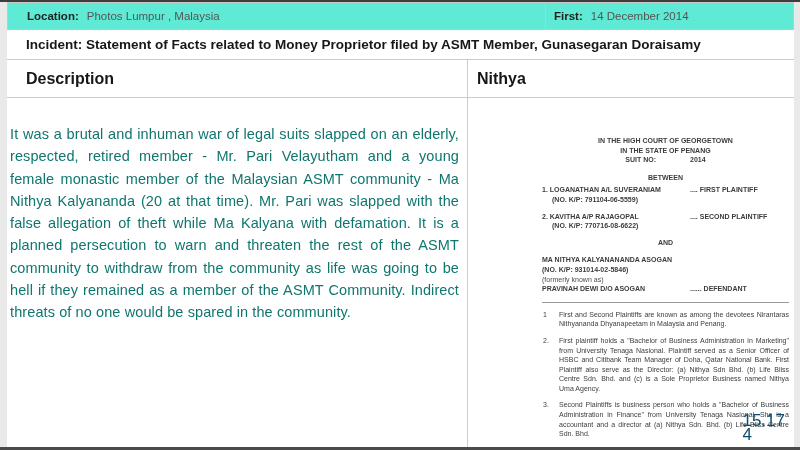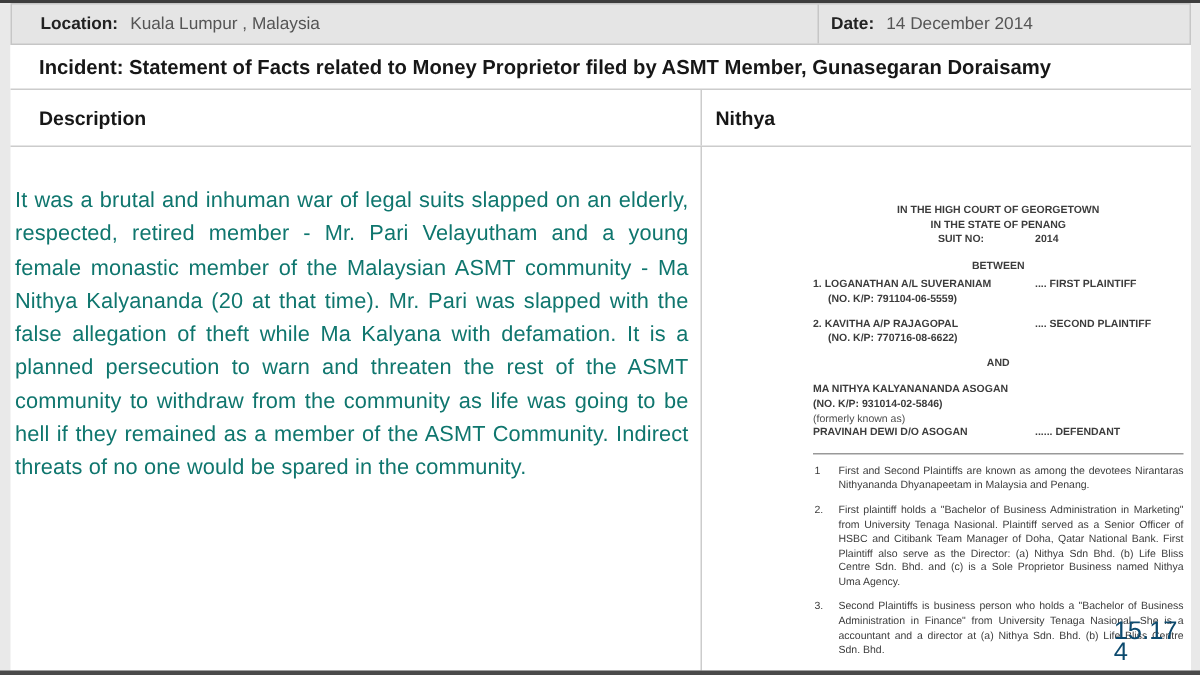--- a/index.html
+++ b/index.html
@@ -12,21 +12,21 @@
   .edge-top{position:absolute;top:0;left:0;right:0;height:2px;background:#3d3d3d;}
   .edge-bottom{position:absolute;bottom:0;left:0;right:0;height:3px;background:#4a4a4a;}
 
   .frame{
     position:absolute;top:2px;left:7px;right:6px;bottom:3px;
     background:#ffffff;display:flex;flex-direction:column;
   }
 
   
   .meta-bar{
-    height:26px;flex:none;background:#e5e5e5;
+    height:26px;flex:none;background:#5eead4;
     border:1px solid #c6c6c6;
     display:flex;align-items:center;
     font-size:11.5px;color:#555555;
   }
   .meta-cell{display:flex;align-items:center;height:100%;}
   .meta-cell.loc{flex:1;padding-left:19px;}
   .meta-cell.date{width:239px;flex:none;border-left:1px solid #c6c6c6;padding-left:8px;}
   .meta-lbl{font-weight:700;color:#222222;margin-right:8px;}
 
   
@@ -35,21 +35,21 @@
     border-bottom:1px solid #cccccc;
     padding-left:19px;
     font-weight:700;font-size:13.5px;color:#171717;
     background:#ffffff;
   }
 
   
   .table-header{
     height:37px;flex:none;display:flex;
     border-bottom:1px solid #cccccc;
-    font-weight:700;font-size:13px;color:#171717;
+    font-weight:700;font-size:16px;color:#171717;
   }
   .th-desc{width:461px;flex:none;border-right:1px solid #cccccc;display:flex;align-items:center;padding-left:19px;box-sizing:border-box;}
   .th-photos{flex:1;display:flex;align-items:center;padding-left:9px;}
 
   
   .content{flex:1;display:flex;min-height:0;}
   .cell-desc{width:461px;flex:none;border-right:1px solid #cccccc;box-sizing:border-box;padding:25px 8px 0 3px;}
   .desc-text{
     margin:0;font-size:14.5px;line-height:22.3px;color:#0f766e;
     text-align:justify;letter-spacing:0.1px;
@@ -86,24 +86,24 @@
 </head>
 <body>
 
 <div class="edge-top"></div>
 
 <div class="frame">
 
   <div class="meta-bar">
     <div class="meta-cell loc">
       <span class="meta-lbl">Location:</span>
-      <span class="meta-val">Kuala Lumpur , Malaysia</span>
+      <span class="meta-val">Photos Lumpur , Malaysia</span>
     </div>
     <div class="meta-cell date">
-      <span class="meta-lbl">Date:</span>
+      <span class="meta-lbl">First:</span>
       <span class="meta-val">14 December 2014</span>
     </div>
   </div>
 
   <div class="incident-row">
     <span>Incident: Statement of Facts related to Money Proprietor filed by ASMT Member, Gunasegaran Doraisamy</span>
   </div>
 
   <div class="table-header">
     <div class="th-desc">

